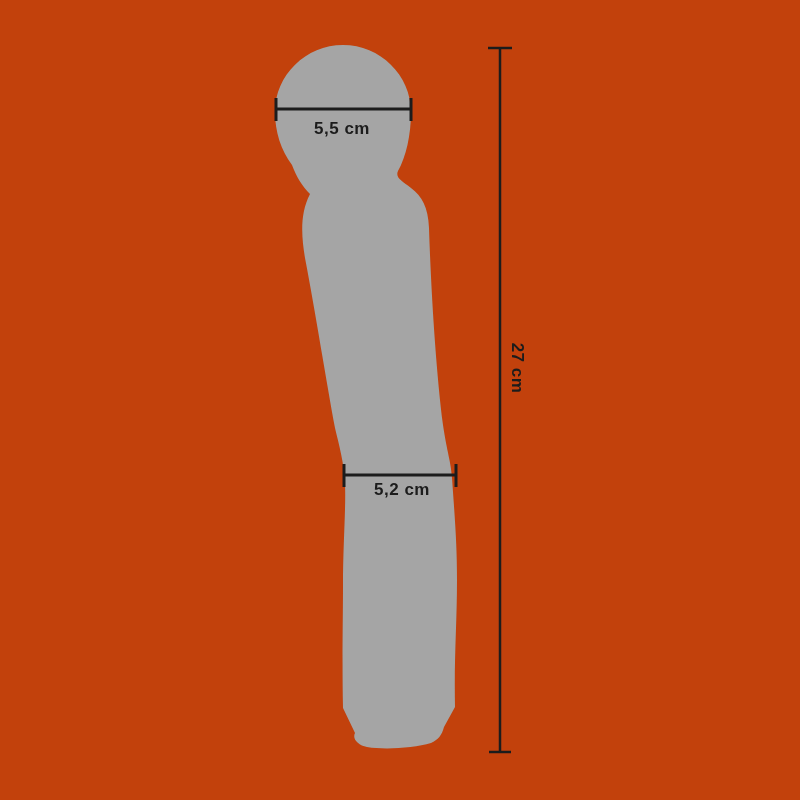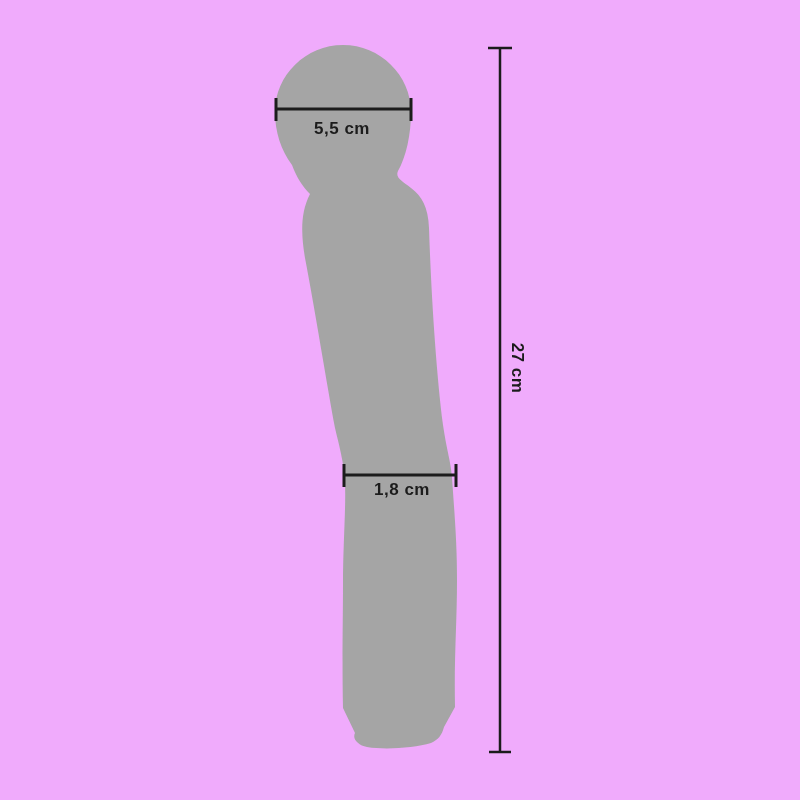--- a/index.html
+++ b/index.html
@@ -5,21 +5,21 @@
   html, body {
     margin: 0;
     padding: 0;
     background: #ffffff;
     font-family: "Liberation Sans", "DejaVu Sans", sans-serif;
   }
   .stage {
     position: relative;
     width: 800px;
     height: 800px;
-    background: #f0abfc;
+    background: #c2410c;
     overflow: hidden;
   }
   .stage svg {
     position: absolute;
     left: 0;
     top: 0;
   }
   .dim-label {
     position: absolute;
     font-size: 17px;
@@ -83,17 +83,17 @@
         <line x1="500" y1="48" x2="500" y2="752"></line>
         <line x1="488" y1="48" x2="512" y2="48"></line>
         <line x1="489" y1="752" x2="511" y2="752"></line>
       </g>
 
     </g>
   </svg>
 
   <div class="dim-label" style="left:342px; top:129px;">5,5 cm</div>
 
-  <div class="dim-label" style="left:402px; top:490px;">1,8 cm</div>
+  <div class="dim-label" style="left:402px; top:490px;">5,2 cm</div>
 
   <div class="dim-label vertical" style="left:517px; top:368px;">27 cm</div>
 
 </div>
 
 </body></html>

